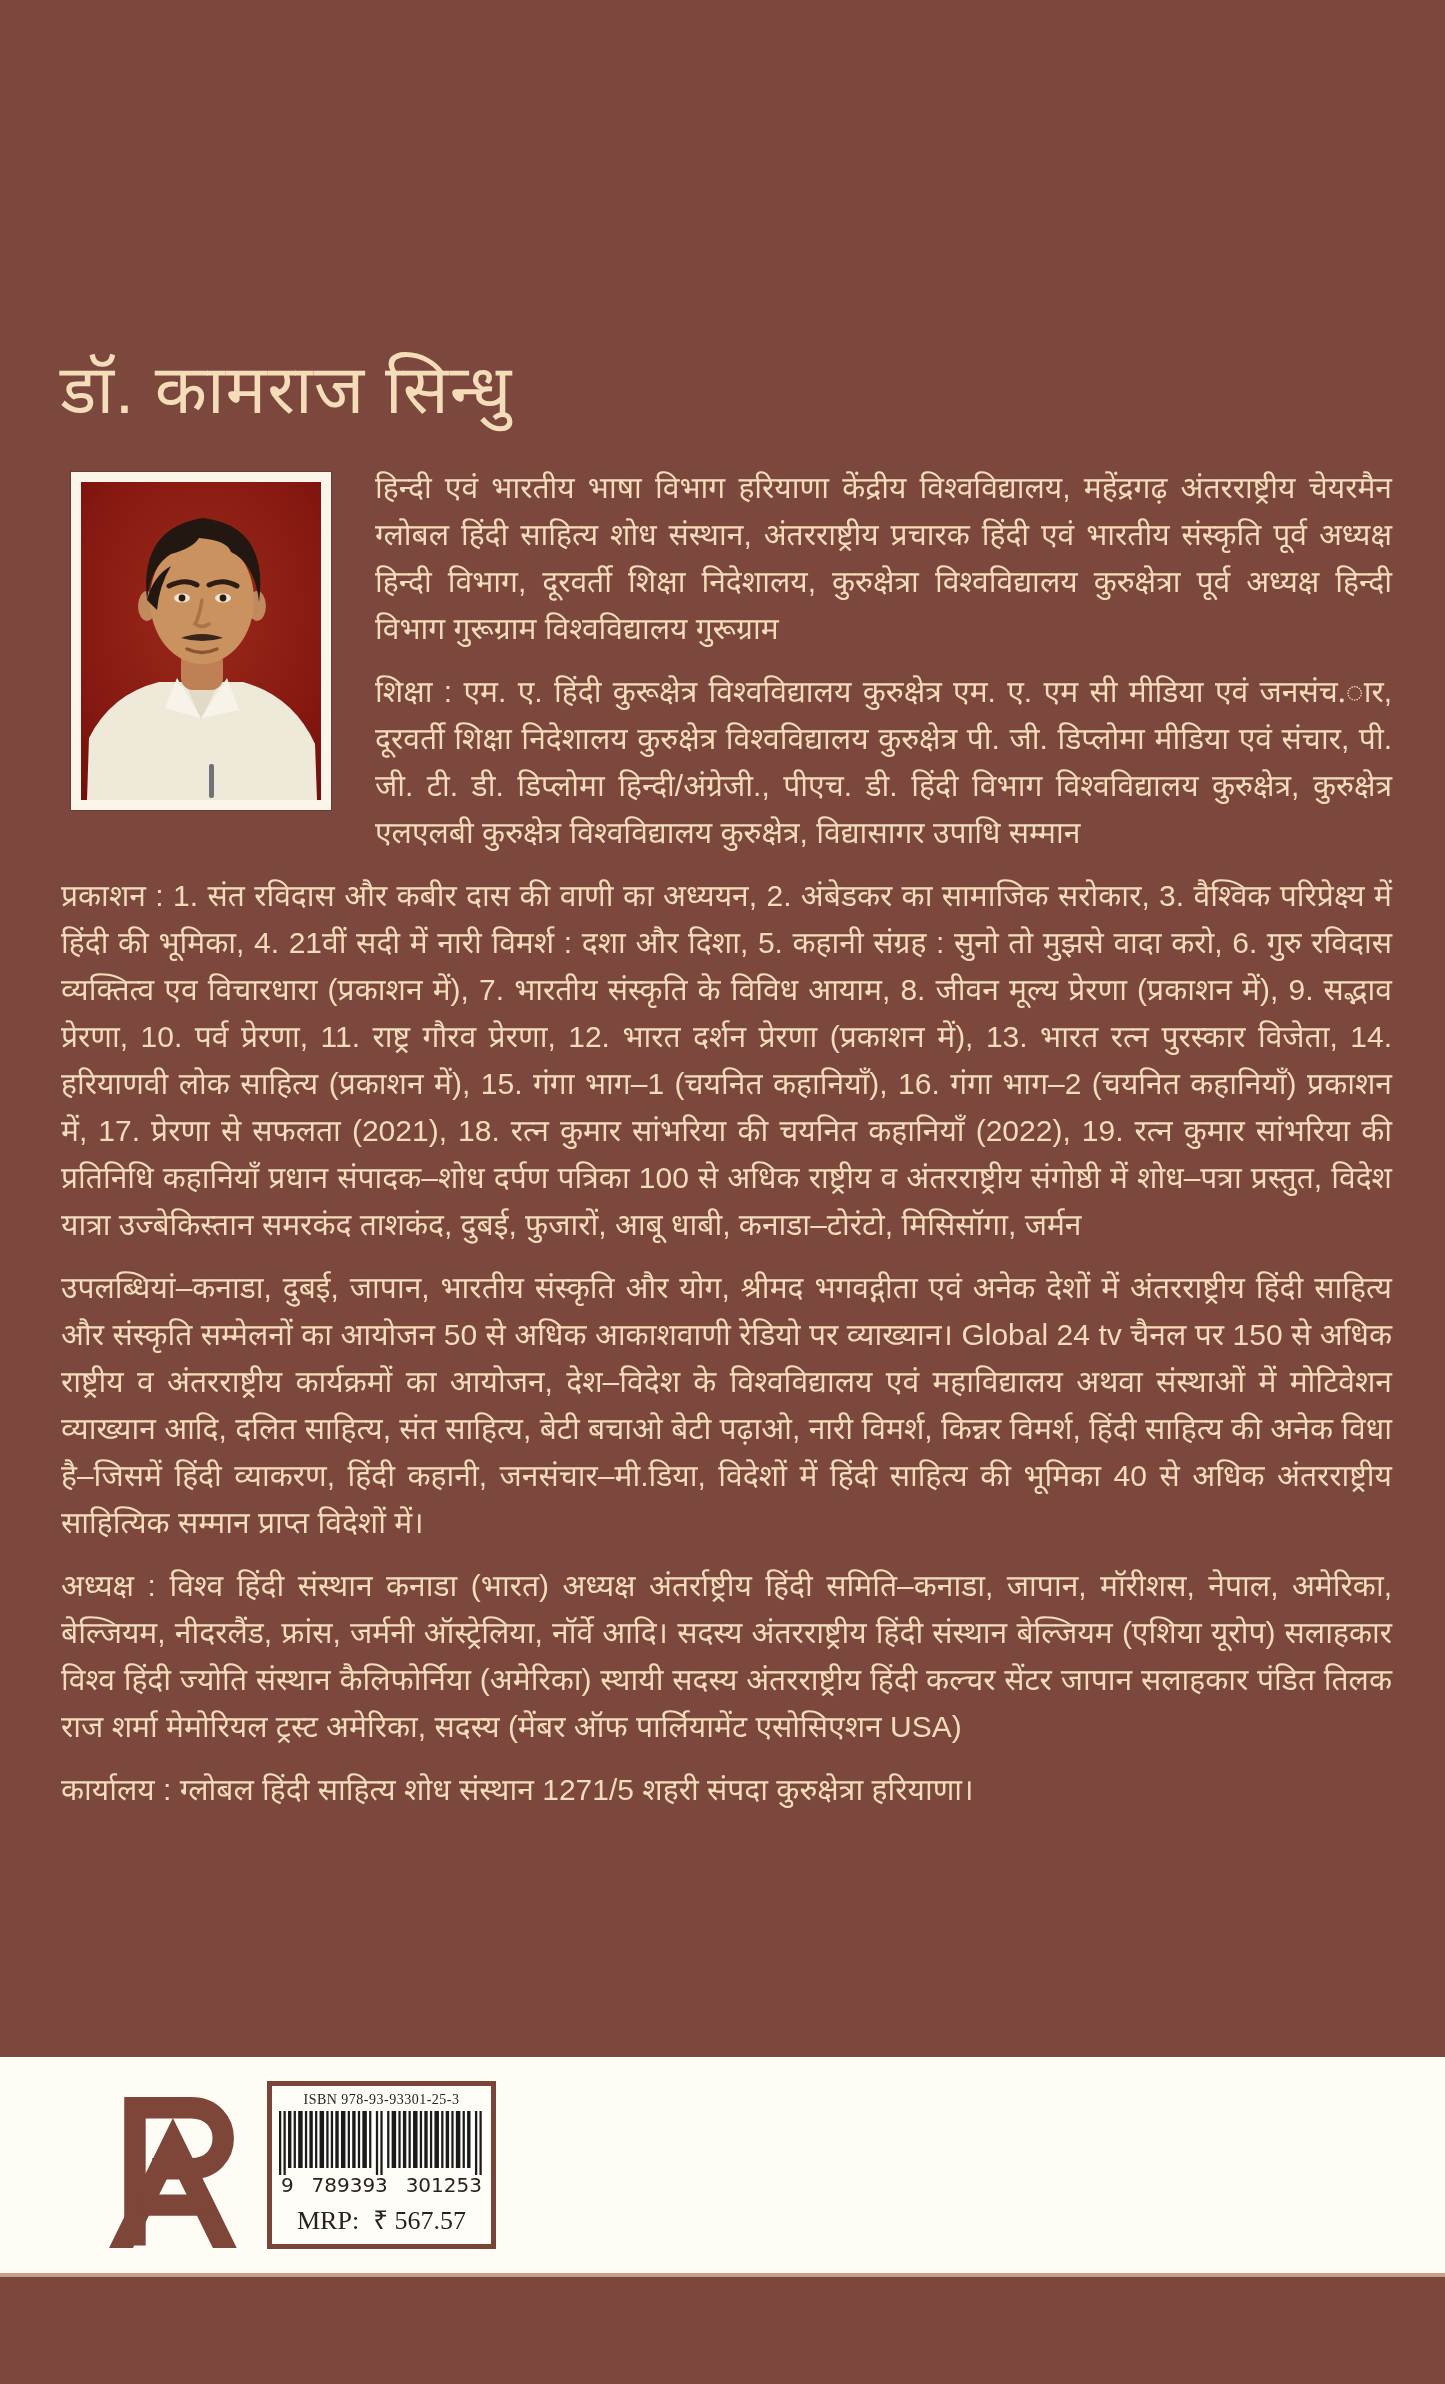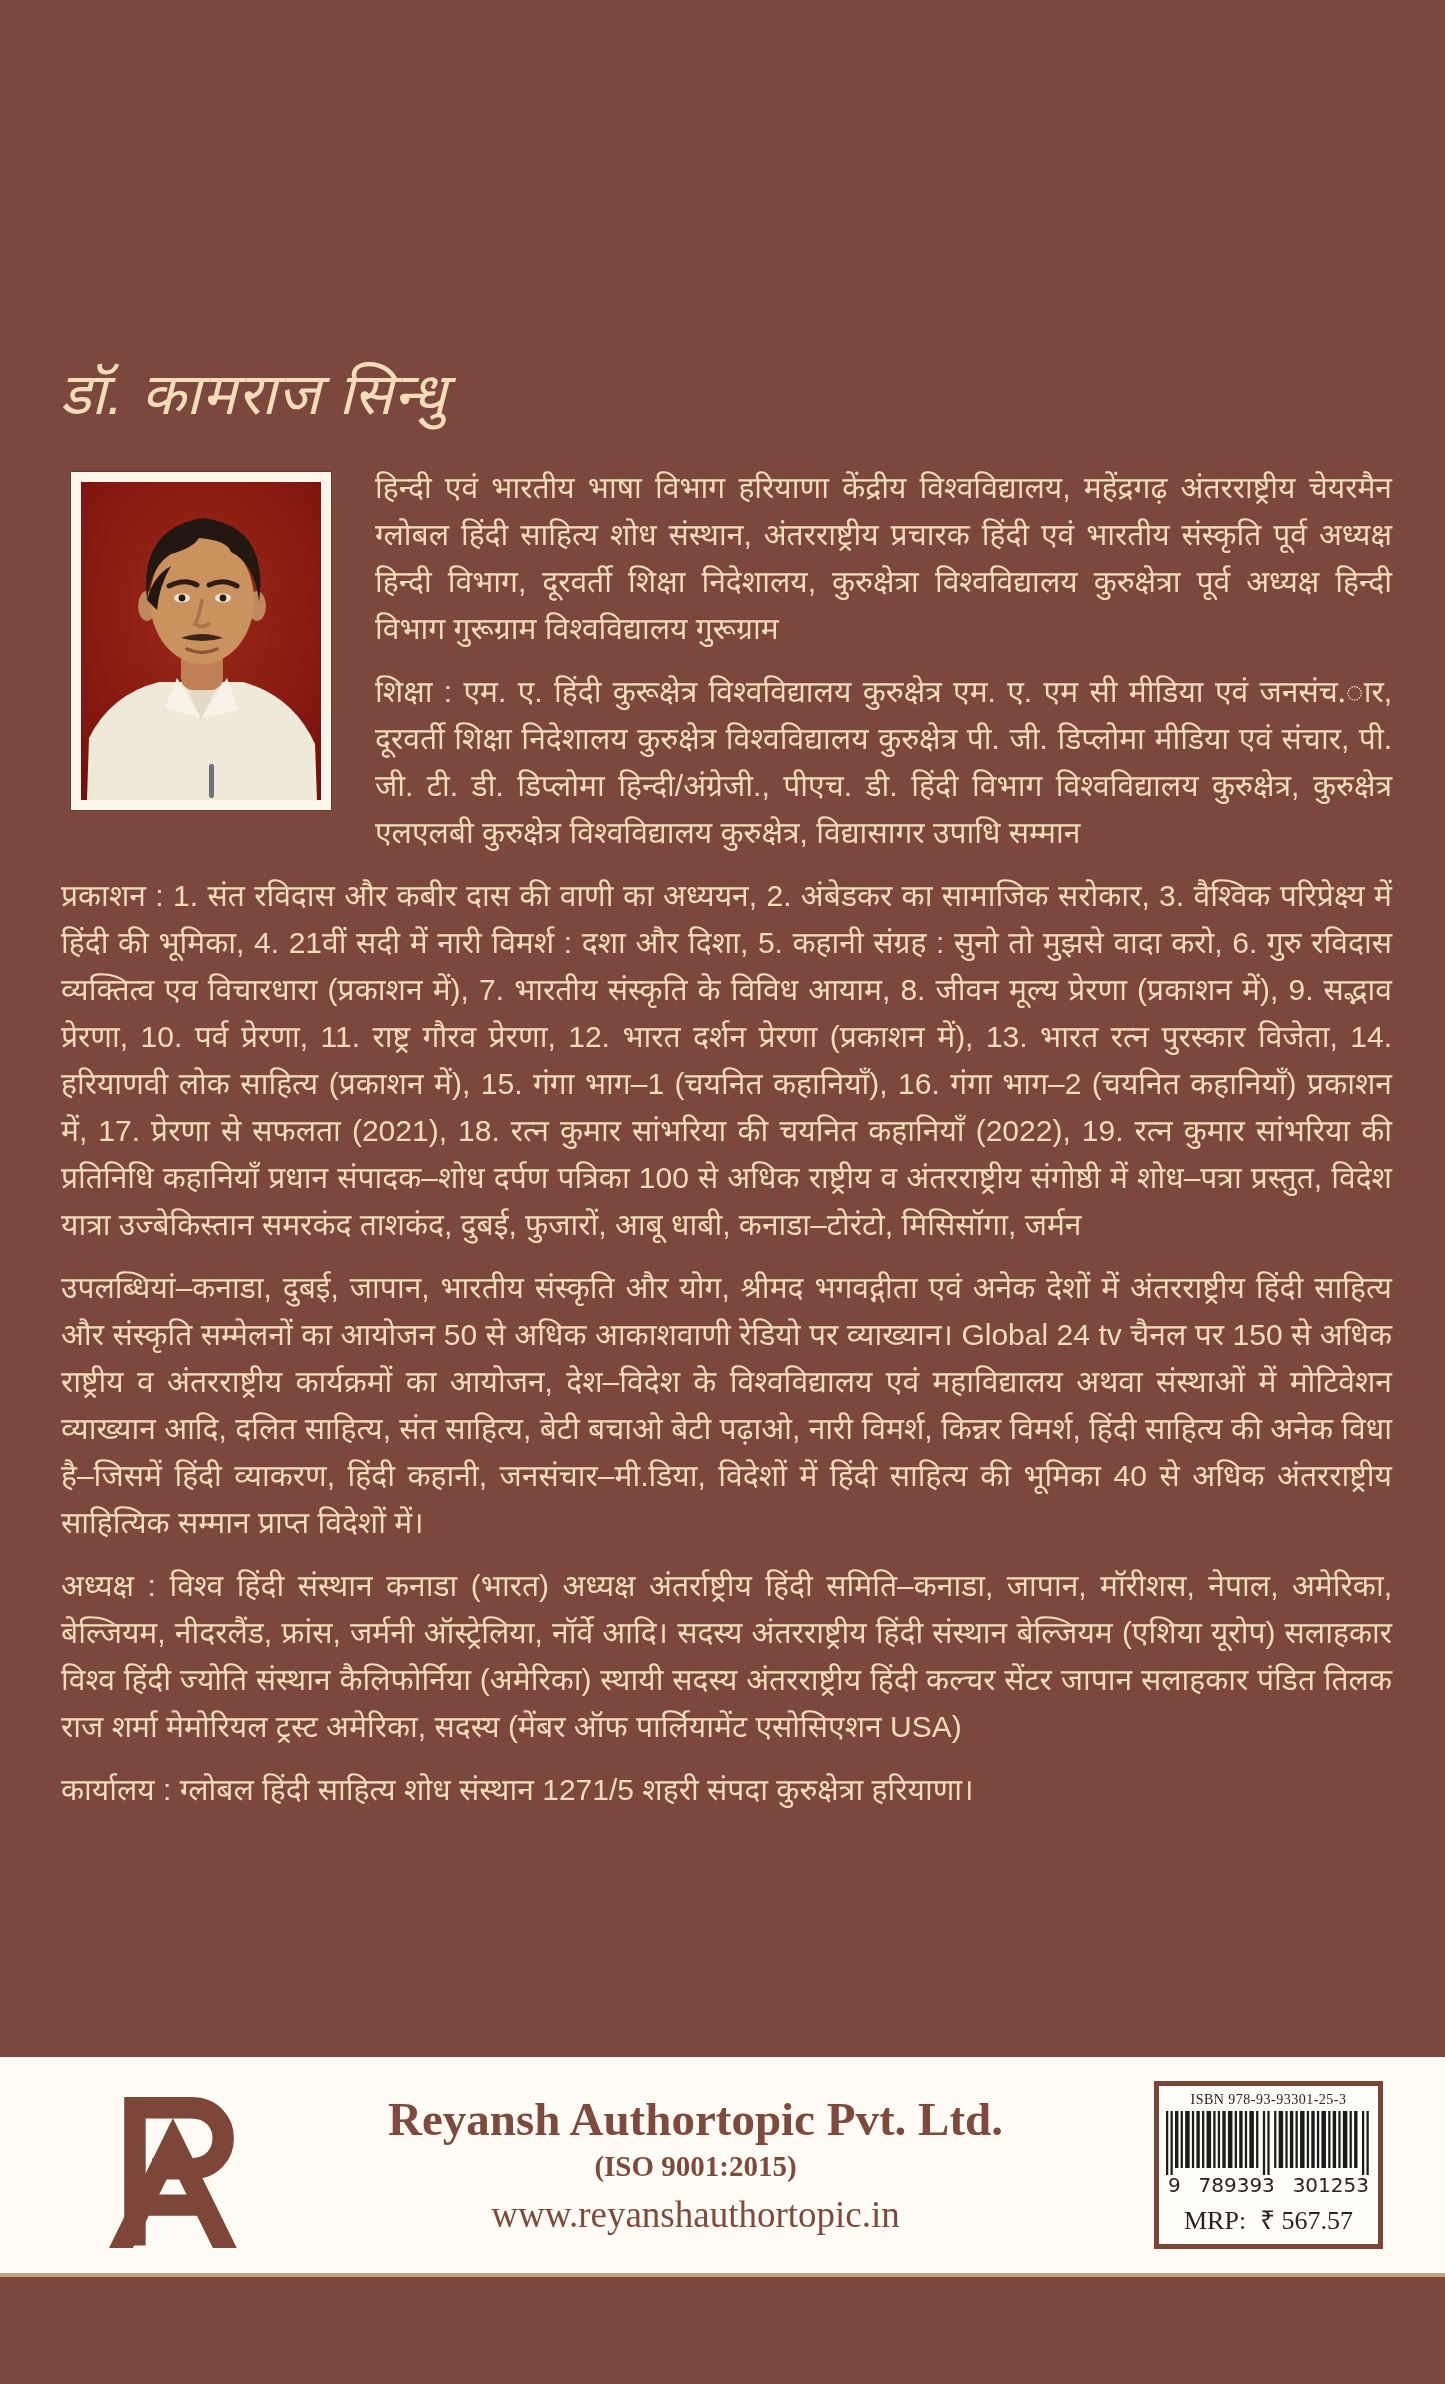--- a/index.html
+++ b/index.html
@@ -26,25 +26,24 @@
     color: #fbf0e2;
     letter-spacing: 2px;
     padding: 0 12px 16px 12px;
     border-bottom: 13px double #f8ece0;
     margin: 0;
   }
 
   
   .author-name {
     position: absolute;
-    top: 352px; left: 60px;
-    font-size: 58px;
+    top: 340px; left: 60px;
+    font-size: 68px;
     color: #f6ddb9;
     letter-spacing: 1px;
-    font-style: italic;
   }
 
   
   .bio {
     position: absolute;
     top: 448px; left: 0; right: 0;
     padding: 0 37px 0 45px;
     color: #f2dcba;
     font-size: 30px;
     line-height: 47px;
@@ -184,25 +183,20 @@
     <div class="logo-box">
       <svg viewBox="0 0 100 100">
         <g stroke="#7d4638" stroke-width="13" fill="none" stroke-linecap="square" stroke-miterlimit="4">
           <path d="M 23 92 L 23 15 L 57 15 C 83 15 83 52 57 52 L 40 52"></path>
           <path d="M 16 97 L 46 36 L 76 97"></path>
           <path d="M 31 74 L 62 74"></path>
         </g>
       </svg>
     </div>
 
-    <div class="publisher-block">
-      <div class="publisher-name">Reyansh Authortopic Pvt. Ltd.</div>
-      <div class="publisher-iso">(ISO 9001:2015)</div>
-      <div class="publisher-site">www.reyanshauthortopic.in</div>
-    </div>
 
     <div class="barcode-box">
       <div class="isbn-text">ISBN 978-93-93301-25-3</div>
       <svg class="barcode-svg" viewBox="0 0 182 64" preserveAspectRatio="none">
         <g fill="#1b1b1b">
           <rect x="0" y="0" width="2" height="64"></rect>
             <rect x="4" y="0" width="2" height="64"></rect>
           <rect x="8" y="0" width="3" height="57"></rect>
             <rect x="13" y="0" width="2" height="57"></rect>
           <rect x="17" y="0" width="4" height="57"></rect>

